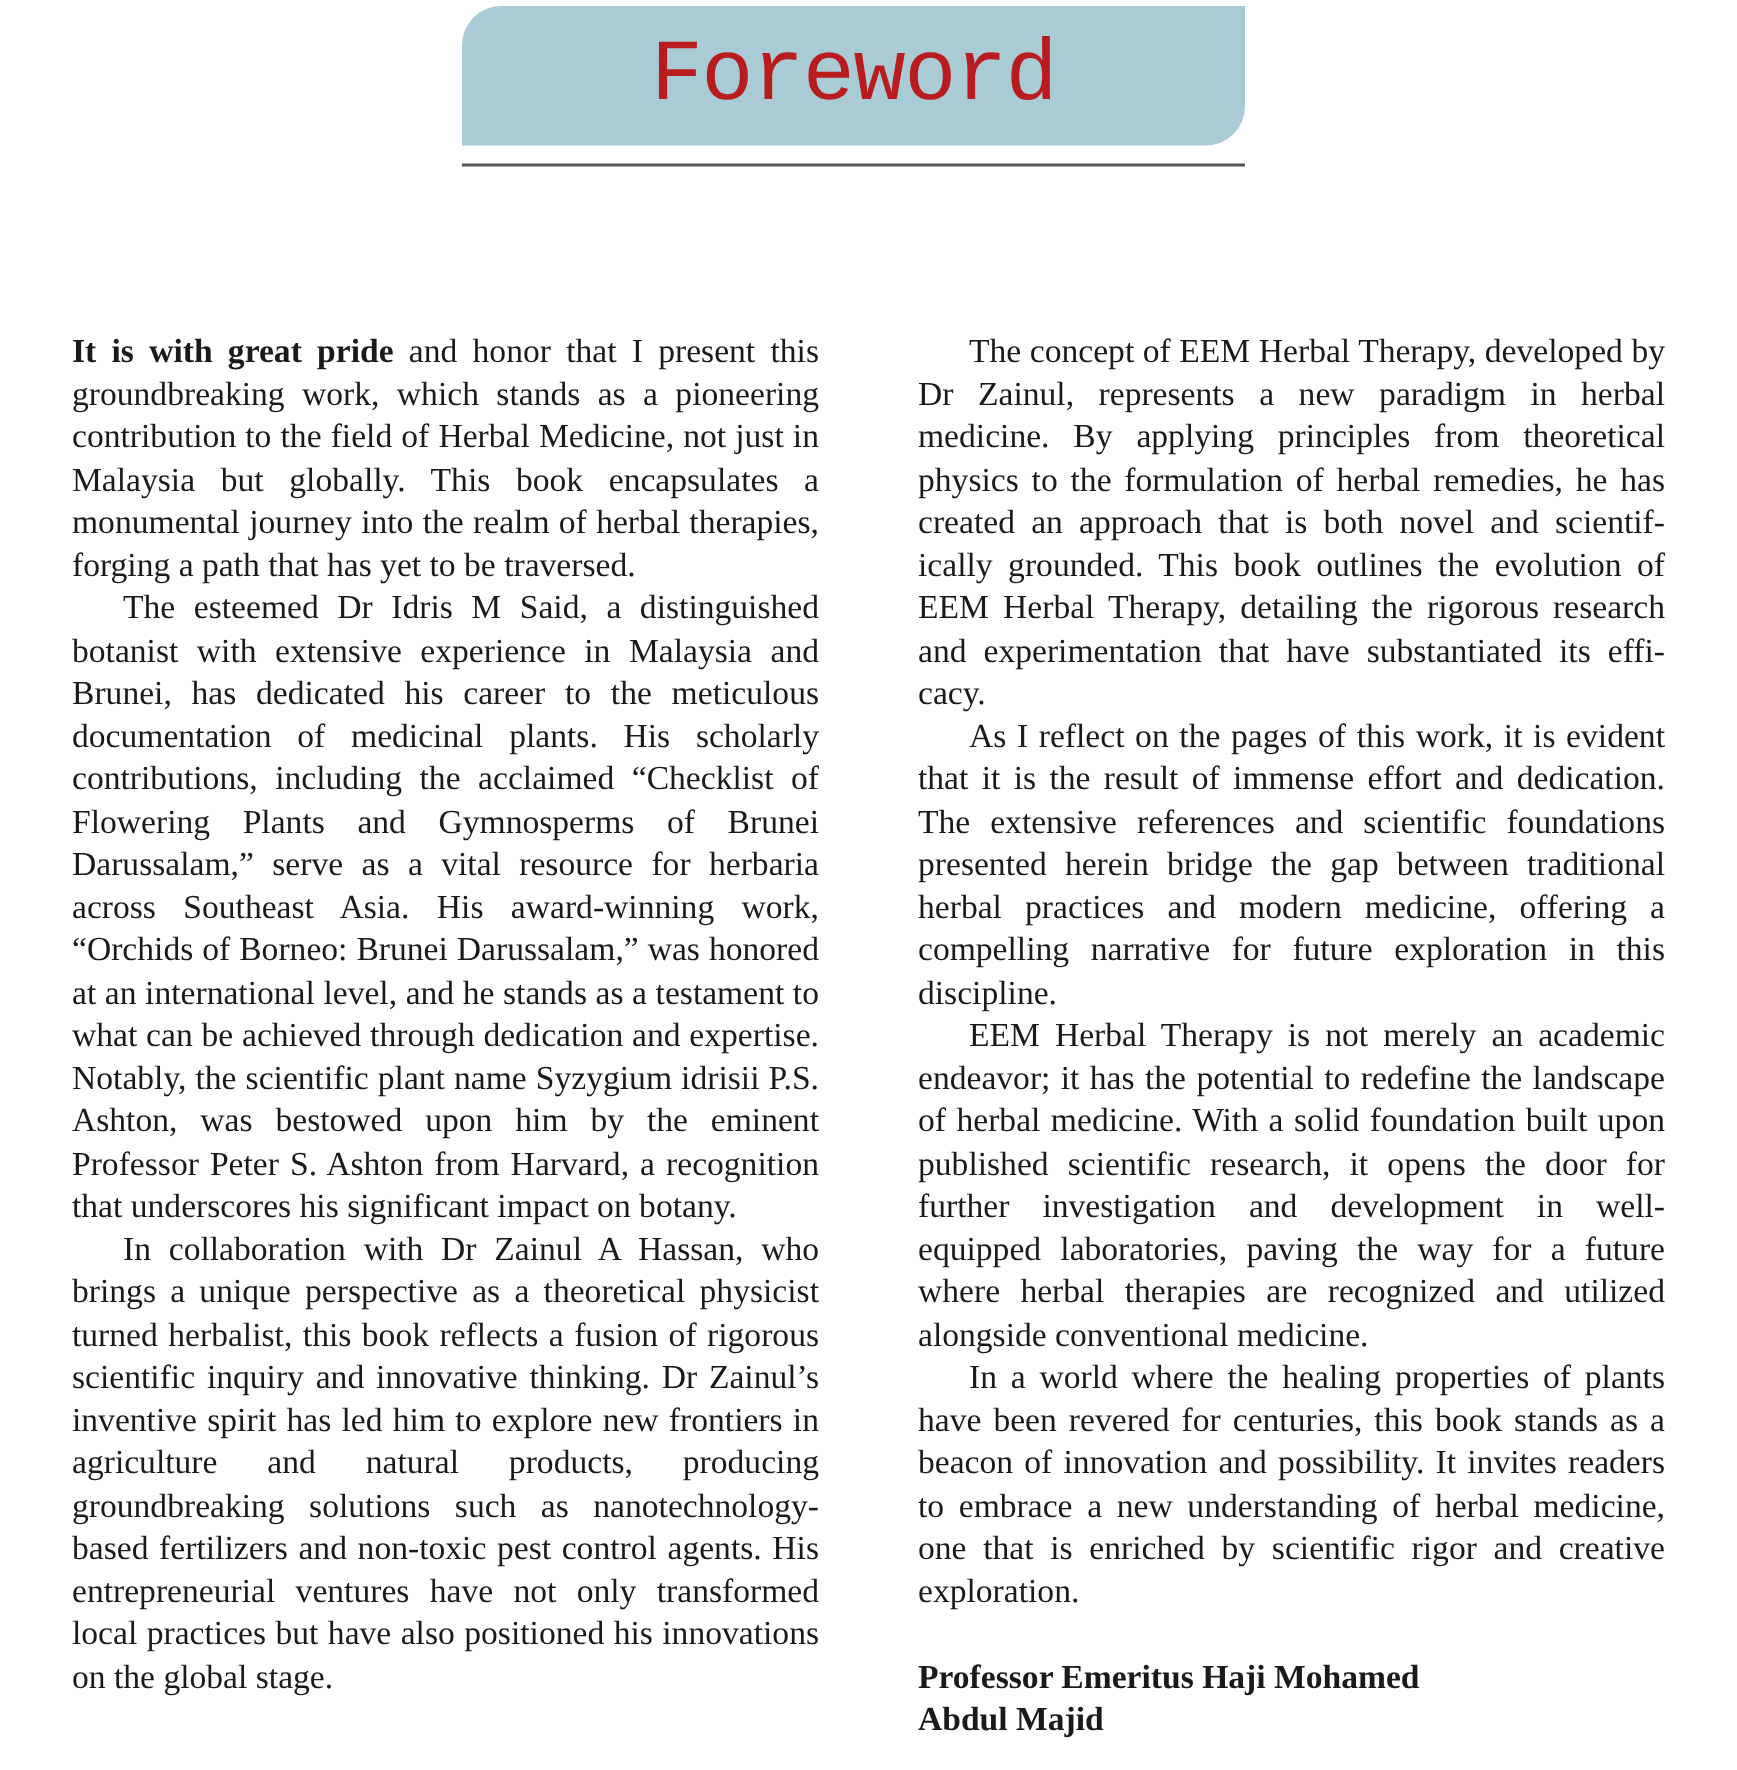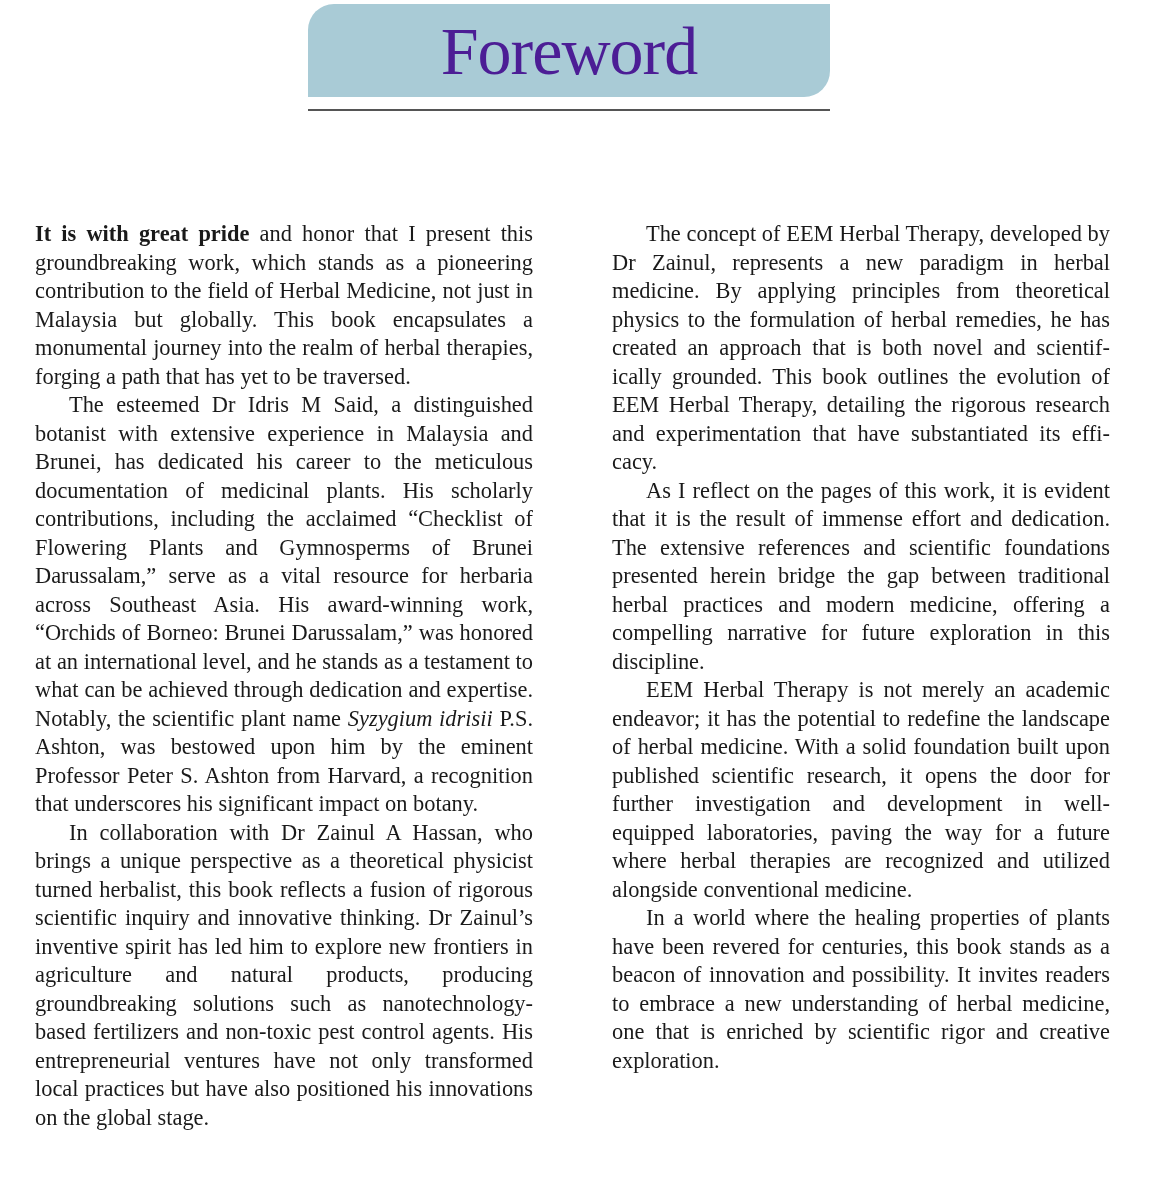--- a/index.html
+++ b/index.html
@@ -18,49 +18,49 @@
       width: 522px;
       height: 93px;
       background: #a9cbd6;
       border-top-left-radius: 26px;
       border-bottom-right-radius: 26px;
       display: flex;
       align-items: center;
       justify-content: center;
     }
     .banner-title {
-      font-family: Liberation Serif, serif;
-      font-size: 68px;
-      color: #4c1d95;
+      font-family: Liberation Mono, monospace;
+      font-size: 58px;
+      color: #b91c1c;
       letter-spacing: -1px;
       margin-top: 2px;
     }
     .rule {
       position: absolute;
       left: 308px;
       top: 109px;
       width: 522px;
       height: 2px;
       background: #555555;
     }
     .column {
       position: absolute;
       top: 220px;
       width: 498px;
       font-size: 22.4px;
       line-height: 28.5px;
       text-align: justify;
       hyphens: manual;
     }
-    .col-left { left: 35px; }
+    .col-left { left: 48px; }
     .col-right { left: 612px; }
     .para { margin: 0; }
     .para.indent { text-indent: 34px; }
     .bold { font-weight: bold; }
-    .ital { font-style: italic; }
+    .ital { }
     .signature {
       margin-top: 28.5px;
       font-weight: bold;
       text-align: left;
     }
     .signature div { line-height: 28.5px; }
   </style>
 </head>
 <body>
 
@@ -73,13 +73,17 @@
   <p class="para"><span class="bold">It is with great pride</span><span> and honor that I present this groundbreaking work, which stands as a pioneering contribution to the field of Herbal Medicine, not just in Malaysia but globally. This book encapsulates a monumental journey into the realm of herbal thera­pies, forging a path that has yet to be traversed.</span></p>
   <p class="para indent"><span>The esteemed Dr Idris M Said, a distinguished botanist with extensive experience in Malaysia and Brunei, has dedicated his career to the meticulous documentation of medicinal plants. His scholarly contributions, including the acclaimed “Checklist of Flowering Plants and Gymnosperms of Brunei Darussalam,” serve as a vital resource for herbaria across Southeast Asia. His award-winning work, “Orchids of Borneo: Brunei Darussalam,” was honored at an international level, and he stands as a testament to what can be achieved through dedication and expertise. Notably, the scientific plant name </span><span class="ital">Syzygium idrisii</span><span> P.S. Ashton, was bestowed upon him by the eminent Professor Peter S. Ashton from Harvard, a recognition that underscores his significant impact on botany.</span></p>
   <p class="para indent">In collaboration with Dr Zainul A Hassan, who brings a unique perspective as a theoretical physicist turned herbalist, this book reflects a fusion of rigor­ous scientific inquiry and innovative thinking. Dr Zainul’s inventive spirit has led him to explore new frontiers in agriculture and natural products, pro­ducing groundbreaking solutions such as nanotech­nology-based fertilizers and non-toxic pest control agents. His entrepreneurial ventures have not only transformed local practices but have also positioned his innovations on the global stage.</p>
 </div>
 
 <div class="column col-right">
   <p class="para indent">The concept of EEM Herbal Therapy, developed by Dr Zainul, represents a new paradigm in herbal medicine. By applying principles from theoretical physics to the formulation of herbal remedies, he has created an approach that is both novel and scientif­ically grounded. This book outlines the evolution of EEM Herbal Therapy, detailing the rigorous research and experimentation that have substantiated its effi­cacy.</p>
   <p class="para indent">As I reflect on the pages of this work, it is evident that it is the result of immense effort and dedication. The extensive references and scientific foundations presented herein bridge the gap between tradition­al herbal practices and modern medicine, offering a compelling narrative for future exploration in this discipline.</p>
   <p class="para indent">EEM Herbal Therapy is not merely an academic endeavor; it has the potential to redefine the land­scape of herbal medicine. With a solid foundation built upon published scientific research, it opens the door for further investigation and development in well-equipped laboratories, paving the way for a future where herbal therapies are recognized and uti­lized alongside conventional medicine.</p>
   <p class="para indent">In a world where the healing properties of plants have been revered for centuries, this book stands as a beacon of innovation and possibility. It invites readers to embrace a new understanding of herbal medicine, one that is enriched by scientific rigor and creative exploration.</p>
+  <div class="signature">
+    <div>Professor Emeritus Haji Mohamed</div>
+    <div>Abdul Majid</div>
+  </div>
 </div>
 
 </body></html>

